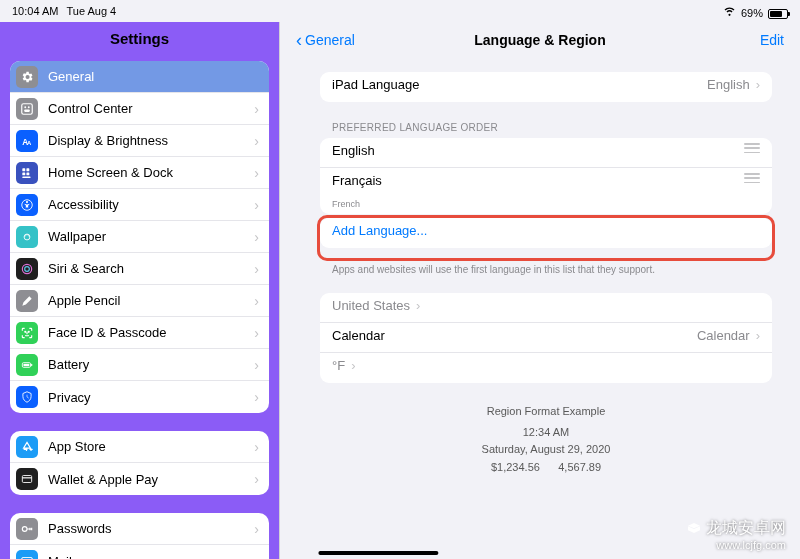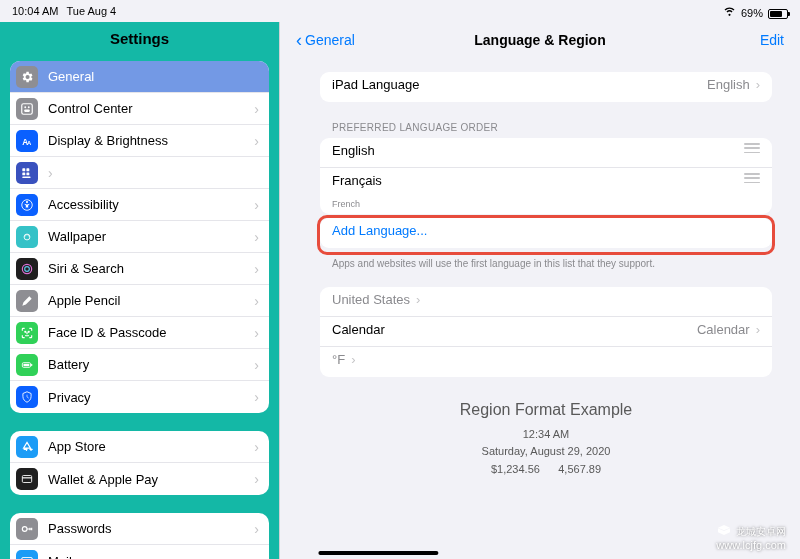--- a/index.html
+++ b/index.html
@@ -3,21 +3,21 @@
 <meta charset="utf-8">
 <style>
 * { margin: 0; padding: 0; box-sizing: border-box; }
 body { font-family: -apple-system, BlinkMacSystemFont, "Helvetica Neue", sans-serif; width: 800px; height: 559px; overflow: hidden; background: #f2f2f7; color: #000; font-size: 14px; }
 
 .status-bar { height: 22px; display: flex; justify-content: space-between; align-items: center; padding: 0 12px; font-size: 11px; font-weight: 500; background: #f2f2f7; }
 .status-left { display: flex; gap: 8px; }
 .status-right { display: flex; align-items: flex-end; gap: 5px; }
 
 .container { display: flex; height: 537px; }
-.sidebar { width: 280px; background: #14b8a6; border-right: 0.5px solid #d1d1d5; display: flex; flex-direction: column; }
+.sidebar { width: 280px; background: #8b5cf6; border-right: 0.5px solid #d1d1d5; display: flex; flex-direction: column; }
 .sidebar-title { text-align: center; font-weight: 600; font-size: 15px; padding: 8px 0 14px; }
 .sidebar-scroll { flex: 1; overflow-y: auto; padding: 0 10px 20px; }
 .group { background: #fff; border-radius: 10px; margin-bottom: 18px; overflow: hidden; }
 .row { display: flex; align-items: center; height: 32px; padding: 0 10px 0 6px; border-bottom: 0.5px solid #e5e5ea; position: relative; cursor: pointer; }
 .row:last-child { border-bottom: none; }
 .row.selected { background: #7399e5; color: #fff; }
 .icon { width: 22px; height: 22px; border-radius: 5px; margin-right: 10px; display: flex; align-items: center; justify-content: center; flex-shrink: 0; }
 .icon svg { width: 14px; height: 14px; }
 .label { flex: 1; font-size: 13px; }
 .chev { color: #c5c5c7; font-size: 14px; }
@@ -39,24 +39,24 @@
 .crow .v { color: #8a8a8e; font-size: 13px; margin-right: 6px; }
 .crow .chev2 { color: #c5c5c7; font-size: 13px; }
 .sub { font-size: 9px; color: #8a8a8e; margin-top: 11px; }
 .drag { width: 16px; height: 10px; display: flex; flex-direction: column; justify-content: space-between; margin-left: 8px; }
 .drag span { height: 1.5px; background: #c5c5c7; border-radius: 1px; }
 .add-row { color: #007aff; }
 .highlight { border: 3px solid #e74c3c; border-radius: 10px; margin: -2px -3px; padding: 0; }
 .highlight .crow { border-bottom: none; }
 
 .example { text-align: center; font-size: 11px; color: #595959; line-height: 1.6; }
-.example-title { font-weight: 500; margin-bottom: 3px; font-size: 16px; }
+.example-title { font-weight: 500; margin-bottom: 3px; font-size: 11px; }
 
 .watermark { position: absolute; bottom: 8px; right: 14px; color: #fff; font-size: 11px; text-align: right; text-shadow: 0 0 3px rgba(0,0,0,0.6); pointer-events: none; }
-.watermark .top { display: flex; align-items: flex-end; justify-content: flex-end; gap: 4px; font-size: 10px; font-weight: 500; }
+.watermark .top { display: flex; align-items: center; justify-content: flex-end; gap: 4px; font-size: 16px; font-weight: 500; }
 .home-ind { position: absolute; bottom: 4px; left: 50%; transform: translateX(-68%); width: 120px; height: 4px; background: #000; border-radius: 3px; }
 
 .battery { width: 20px; height: 10px; border: 1px solid #000; border-radius: 2px; position: relative; }
 .battery::after { content: ''; position: absolute; right: -3px; top: 2px; width: 2px; height: 4px; background: #000; border-radius: 0 1px 1px 0; }
 .battery-fill { position: absolute; left: 1px; top: 1px; bottom: 1px; width: 69%; background: #000; border-radius: 1px; }
 </style>
 </head>
 <body>
 
 <div class="status-bar">
@@ -113,20 +113,21 @@
           <div class="row">
             <div class="icon" style="background: rgb(57, 81, 190);">
               <svg viewBox="0 0 24 24" fill="#fff">
                 <rect x="4" y="4" width="5" height="5" rx="1"></rect>
                 <rect x="11" y="4" width="5" height="5" rx="1"></rect>
                 <rect x="4" y="11" width="5" height="5" rx="1"></rect>
                 <rect x="11" y="11" width="5" height="5" rx="1"></rect>
                 <rect x="4" y="18" width="14" height="2.5" rx="1"></rect>
               </svg>
             </div>
+            <div class="label">Home Screen &amp; Dock</div>
             <span class="chev">›</span>
           </div>
           <div class="row">
             <div class="icon" style="background: rgb(10, 96, 255);">
               <svg viewBox="0 0 24 24" fill="#fff">
                 <circle cx="12" cy="12" r="9" fill="none" stroke="#fff" stroke-width="1.5"></circle>
                 <circle cx="12" cy="7" r="1.8"></circle>
                 <path d="M7 10l5 1 5-1-3 3v5l-2-3-2 3v-5z"></path>
               </svg>
             </div>
@@ -279,21 +280,21 @@
             <div class="sub">French</div>
           </div>
           <div class="drag">
               <span></span>
               <span></span>
               <span></span>
             </div>
         </div>
       </div>
       <div class="highlight">
-        <div class="cgroup" style="margin-bottom:4px;">
+        <div class="cgroup" style="margin-bottom:10px;">
           <div class="crow add-row">
             <span class="k">Add Language...</span>
           </div>
         </div>
       </div>
       <div class="section-foot" style="margin-bottom:18px;">Apps and websites will use the first language in this list that they support.</div>
 
       <div class="cgroup" id="region-group">
           <div class="crow">
             <span class="v">United States</span>

